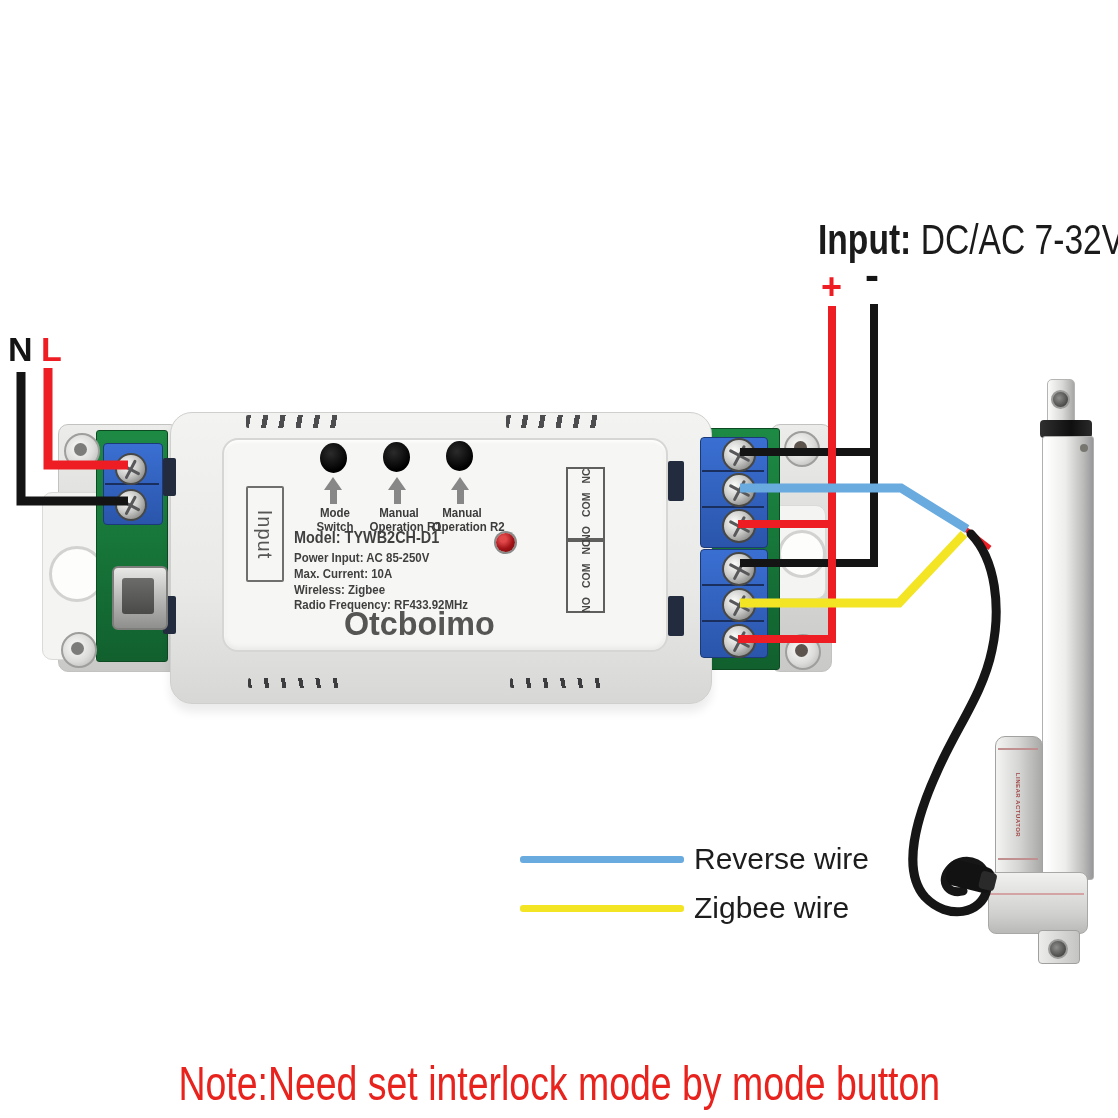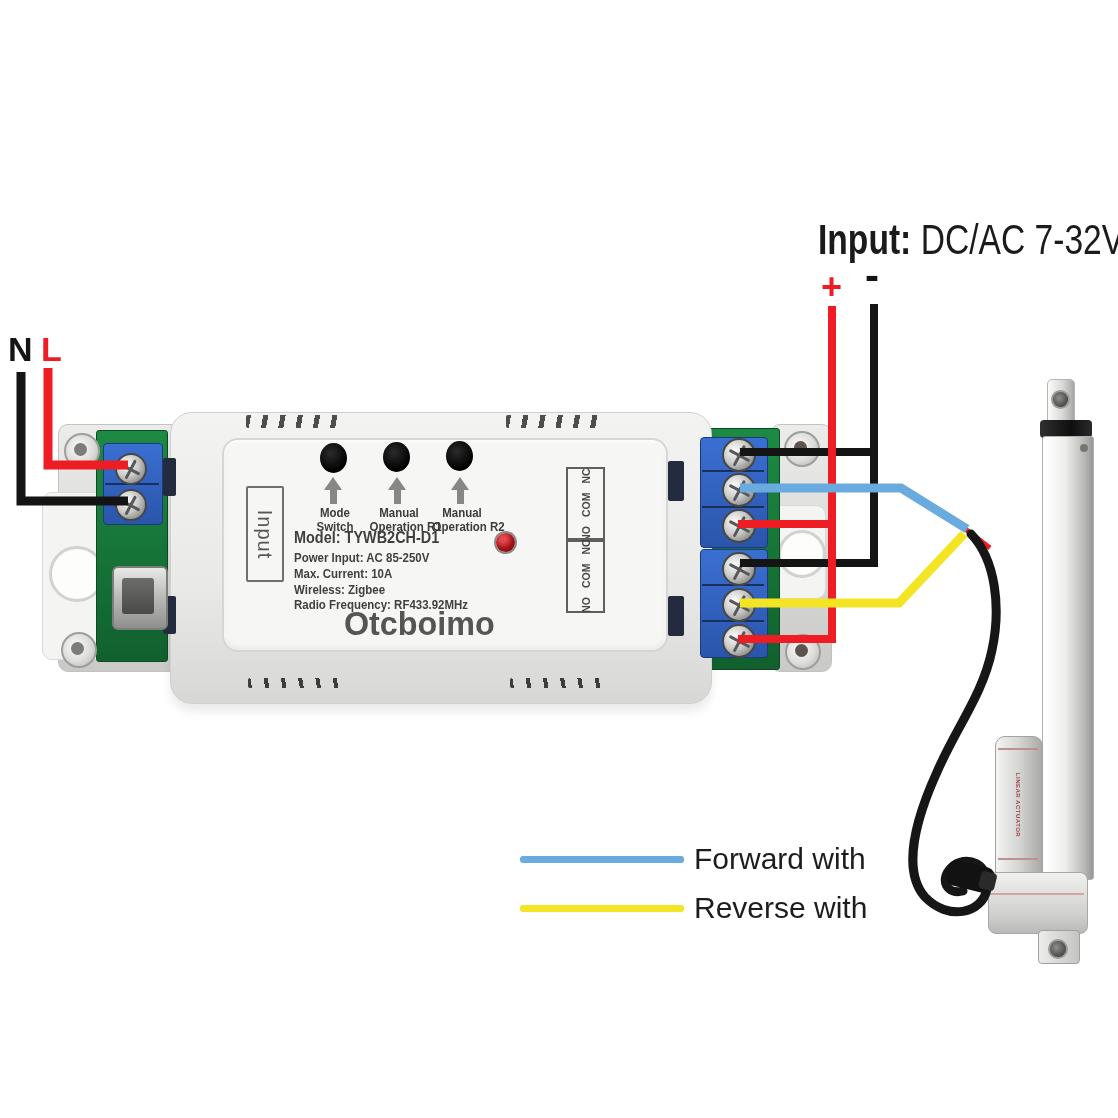--- a/index.html
+++ b/index.html
@@ -212,18 +212,21 @@
     <polyline points="740,603 899,603 964,534" fill="none" style="stroke:var(--wire-reverse)" stroke-width="9"></polyline>
 
     <path d="M971,534 C996,560 1001,608 992,650 C983,694 956,728 937,772 C917,816 901,870 925,897 C948,921 982,914 987,889 C991,864 966,853 951,868 C939,880 947,895 963,891" fill="none" stroke="#161616" stroke-width="9" stroke-linecap="round"></path>
     <g transform="rotate(14 972 878)">
       <rect x="946" y="864" width="48" height="26" rx="9" fill="#121212"></rect>
       <rect x="980" y="868" width="16" height="18" rx="4" fill="#2a2a2a"></rect>
     </g>
   </svg>
 
   <div class="abs legline fw" style="left:520px;top:856px;"></div>
-  <div class="abs legtext" style="left:694px;top:842px;">Forward with</div>
+  <div class="abs legtext" style="left:694px;top:842px;">Reverse wire</div>
   <div class="abs legline rv" style="left:520px;top:905px;"></div>
-  <div class="abs legtext" style="left:694px;top:891px;">Reverse with</div>
-
+  <div class="abs legtext" style="left:694px;top:891px;">Zigbee wire</div>
+
+  <div class="abs ctr note">
+    <span class="condc">Note:Need set interlock mode by mode button</span>
+  </div>
 
 </div>
 
 </body></html>

